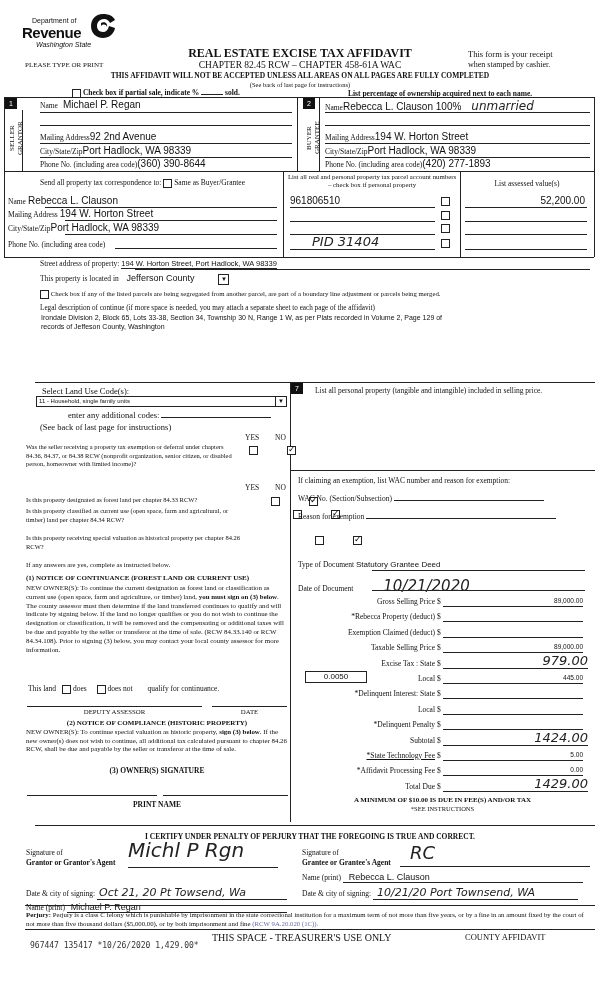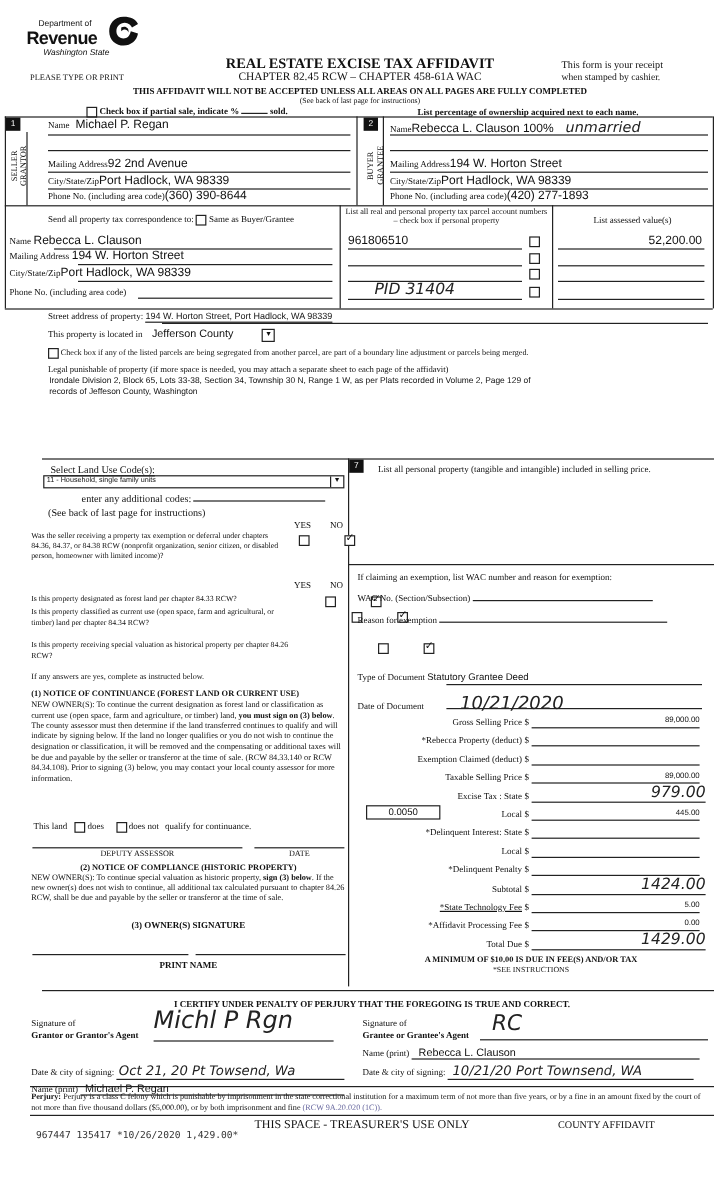--- a/index.html
+++ b/index.html
@@ -175,21 +175,21 @@
   <span>This property is located in</span>
   <span class="sans" style="font-size:9px;margin-left:6px;">Jefferson County</span>
   <span style="display:inline-block;width:11px;height:11px;border:1px solid #222;margin-left:22px;vertical-align:middle;text-align:center;font-size:6px;line-height:9px;">
     <span>▼</span>
   </span>
 </div>
 <div class="abs" style="left:40px;top:290px;font-size:6.8px;white-space:nowrap;">
   <span class="cb"></span>
   <span>Check box if any of the listed parcels are being segregated from another parcel, are part of a boundary line adjustment or parcels being merged.</span>
 </div>
-<div class="abs" style="left:40px;top:304px;font-size:7.2px;white-space:nowrap;">Legal punishable of property (if more space is needed, you may attach a separate sheet to each page of the affidavit)</div>
+<div class="abs" style="left:40px;top:304px;font-size:7.2px;white-space:nowrap;">Legal description of continue (if more space is needed, you may attach a separate sheet to each page of the affidavit)</div>
 <div class="abs sans" style="left:41px;top:314px;font-size:7px;white-space:nowrap;">Irondale Division 2, Block 65, Lots 33-38, Section 34, Township 30 N, Range 1 W, as per Plats recorded in Volume 2, Page 129 of</div>
 <div class="abs sans" style="left:41px;top:323px;font-size:7px;white-space:nowrap;">records of Jeffeson County, Washington</div>
 
 
 <div class="hline" style="left:35px;top:382px;width:560px;"></div>
 <div class="vline" style="left:290px;top:382px;height:440px;"></div>
 <div class="hline" style="left:290px;top:470px;width:305px;"></div>
 
 
 <div class="abs" style="left:42px;top:386px;font-size:8.5px;border-bottom:1px solid #222;">Select Land Use Code(s):</div>
@@ -229,21 +229,21 @@
 <div class="abs" style="left:26px;top:584px;width:262px;font-size:6.9px;line-height:8.8px;">
   <span>NEW OWNER(S): To continue the current designation as forest land or classification as current use (open space, farm and agriculture, or timber) land,</span>
   <span class="bold">you must sign on (3) below</span><span>. The county assessor must then determine if the land transferred continues to qualify and will indicate by signing below. If the land no longer qualifies or you do not wish to continue the designation or classification, it will be removed and the compensating or additional taxes will be due and payable by the seller or transferor at the time of sale. (RCW 84.33.140 or RCW 84.34.108). Prior to signing (3) below, you may contact your local county assessor for more information.</span>
 </div>
 <div class="abs" style="left:28px;top:684px;font-size:7.5px;white-space:nowrap;">
   <span>This land</span>
   <span class="cb" style="margin-left:4px;"></span>
   <span>does</span>
   <span class="cb" style="margin-left:8px;"></span>
   <span>does not</span>
-  <span style="margin-left:3px;">qualify for continuance.</span>
+  <span style="margin-left:13px;">qualify for continuance.</span>
 </div>
 <div class="hline" style="left:27px;top:706px;width:175px;"></div>
 <div class="hline" style="left:212px;top:706px;width:75px;"></div>
 <div class="abs center" style="left:27px;top:708px;width:175px;font-size:6.8px;">DEPUTY ASSESSOR</div>
 <div class="abs center" style="left:212px;top:708px;width:75px;font-size:6.8px;">DATE</div>
 <div class="abs bold center" style="left:26px;top:719px;width:262px;font-size:7px;">(2) NOTICE OF COMPLIANCE (HISTORIC PROPERTY)</div>
 <div class="abs" style="left:26px;top:728px;width:262px;font-size:6.9px;line-height:8.5px;">
   <span>NEW OWNER(S): To continue special valuation as historic property,</span>
   <span class="bold">sign (3) below</span><span>. If the new owner(s) does not wish to continue, all additional tax calculated pursuant to chapter 84.26 RCW, shall be due and payable by the seller or transferor at the time of sale.</span>
 </div>

